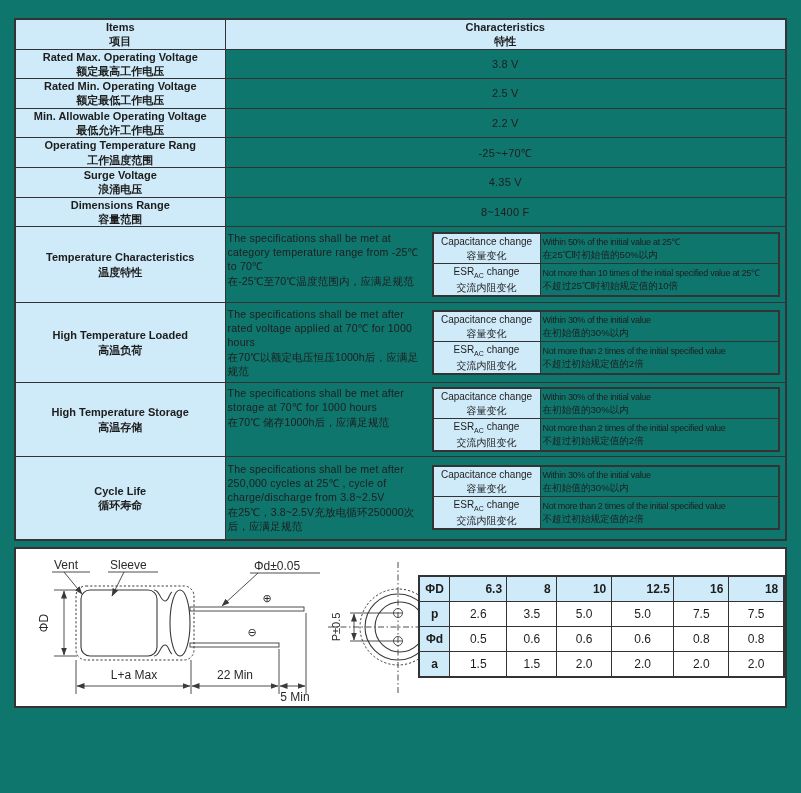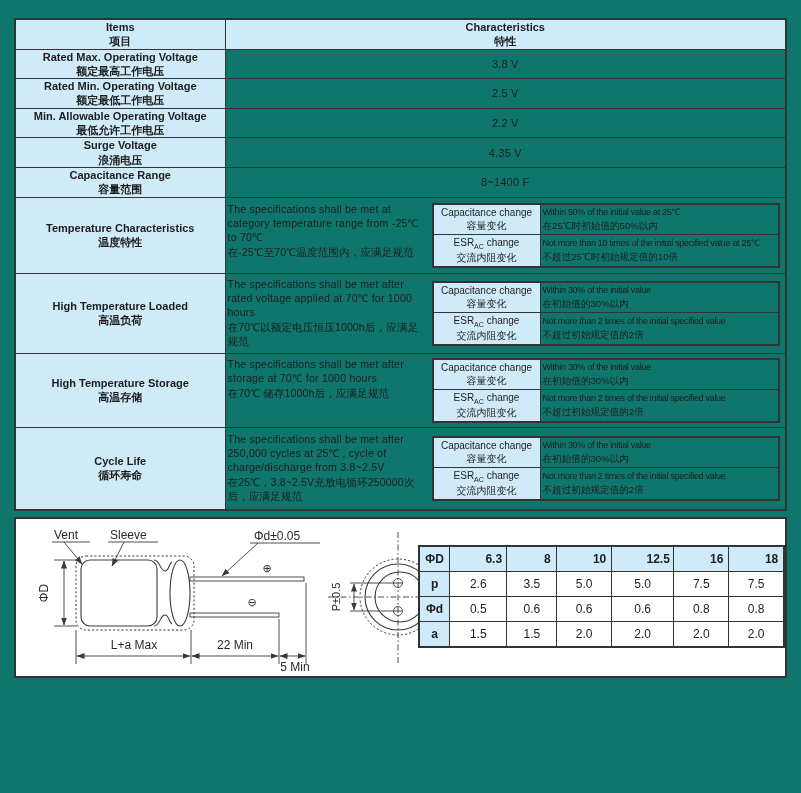--- a/index.html
+++ b/index.html
@@ -89,28 +89,35 @@
     </tr>
     <tr class="r-s">
       <th class="item">
         <div class="en">Min. Allowable Operating Voltage</div>
         <div class="cn">最低允许工作电压</div>
       </th>
       <td class="val">2.2 V</td>
     </tr>
     <tr class="r-s">
       <th class="item">
+        <div class="en">Operating Temperature Rang</div>
+        <div class="cn">工作温度范围</div>
+      </th>
+      <td class="val">-25~+70℃</td>
+    </tr>
+    <tr class="r-s">
+      <th class="item">
         <div class="en">Surge Voltage</div>
         <div class="cn">浪涌电压</div>
       </th>
       <td class="val">4.35 V</td>
     </tr>
     <tr class="r-s">
       <th class="item">
-        <div class="en">Capacitance Range</div>
+        <div class="en">Dimensions Range</div>
         <div class="cn">容量范围</div>
       </th>
       <td class="val">8~1400 F</td>
     </tr>
 
     <tr class="r-c0">
       <th class="item">
         <div class="en">Temperature Characteristics</div>
         <div class="cn">温度特性</div>
       </th>

